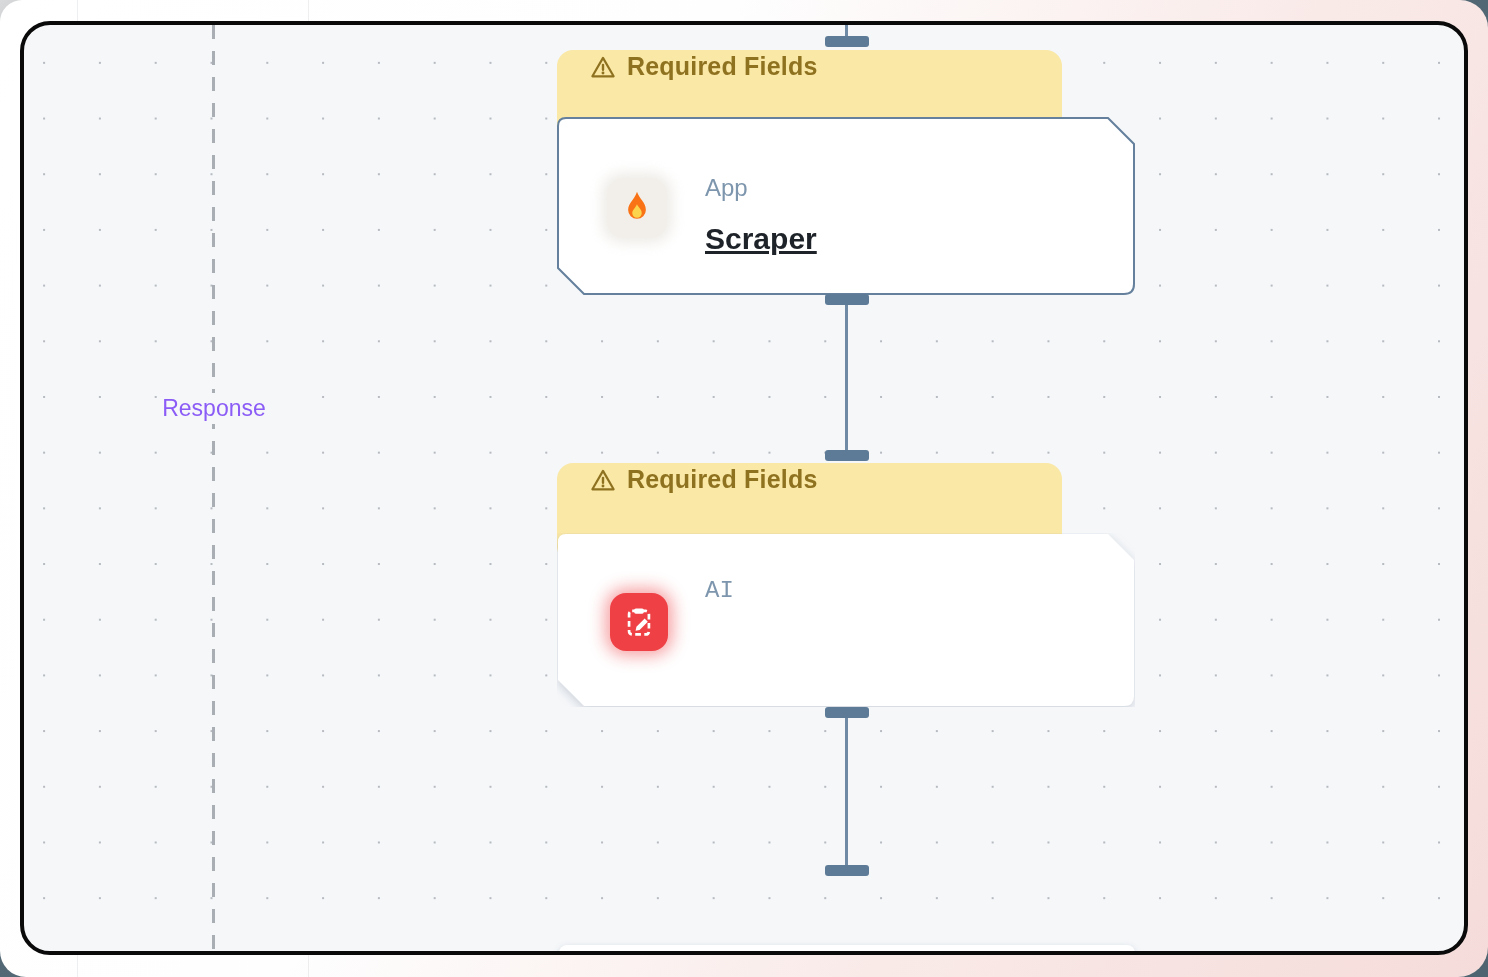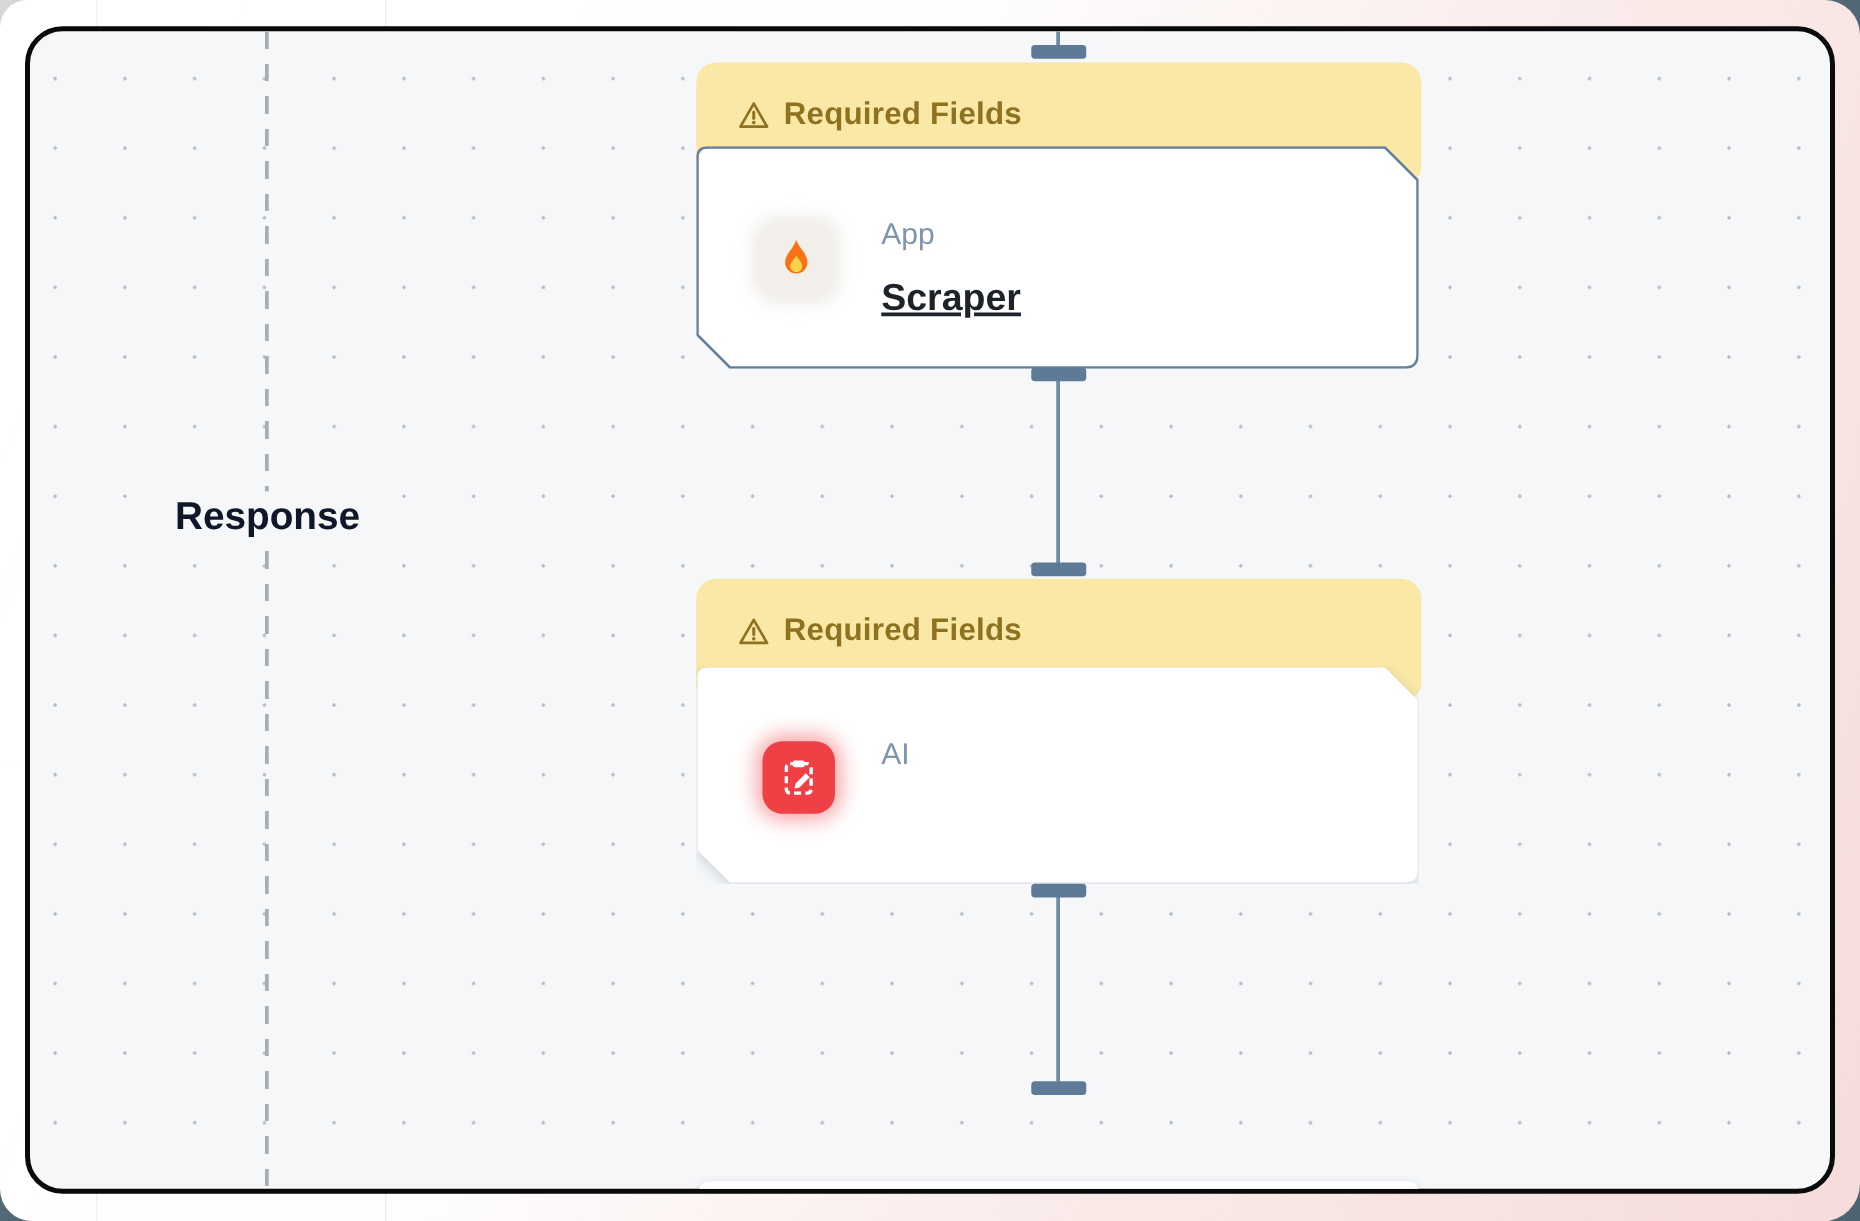--- a/index.html
+++ b/index.html
@@ -31,36 +31,35 @@
     overflow:hidden;
   }
 
   
   .lane-divider {
     position:absolute; left:188px; top:0; bottom:0; width:3px;
     background:repeating-linear-gradient(to bottom, #a9aeb5 0 14px, rgba(0,0,0,0) 14px 26px);
   }
   .lane-label {
     position:absolute; left:190px; top:368px; transform:translateX(-50%);
-    font-size:31px; color:#0f172a; background:#f5f7f9; padding:2px 4px;
+    font-size:23px; color:#8b5cf6; background:#f5f7f9; padding:2px 4px;
     white-space:nowrap;
-    font-weight:bold;
   }
 
   
   .edge-line { position:absolute; left:821px; width:3px; background:#6f8aa4; z-index:12; }
   .edge-cap  { position:absolute; left:801px; width:44px; height:11px; border-radius:3px;
                background:#5d7b97; z-index:13; }
 
   
   .node { position:absolute; width:580px; z-index:10; }
   .node-banner {
-    position:absolute; left:0; top:0; width:580px; height:96px;
+    position:absolute; left:0; top:0; width:505px; height:96px;
     border-radius:16px 16px 12px 12px;
-    display:flex; align-items:flex-start; padding:27px 0 0 33px; gap:11px;
+    display:flex; align-items:flex-start; padding:2px 0 0 33px; gap:11px;
     font-size:25px; font-weight:700; letter-spacing:.2px;
   }
   .banner-warn { background:#fae8a6; color:#8f7220; }
   .banner-ready{ background:#e7edfb; color:#3b63dd; border-radius:16px 16px 0 0; height:76px; }
   .node-banner svg { flex:0 0 auto; margin-top:2px; }
 
   .card-shape { position:absolute; left:0; }
   .card2-shape path { filter:drop-shadow(0 3px 5px rgba(100,116,139,.28)); }
 
   .app-icon {
@@ -138,20 +137,20 @@
     <svg class="card-shape card2-shape z9" style="top:70px;" width="578" height="174" viewBox="0 0 578 174">
       <path d="M 9 1 L 551 1 L 577 27 L 577 163 Q 577 173 567 173 L 27 173 L 1 147 L 1 9 Q 1 1 9 1 Z" fill="#ffffff"></path>
     </svg>
     <div class="app-icon icon-edit" style="left:53px; top:130px; width:58px; height:58px;">
       <svg width="34" height="34" viewBox="0 0 24 24">
         <rect x="5" y="4.2" width="14" height="16.6" rx="2.2" fill="none" stroke="#ffffff" stroke-width="1.9" stroke-dasharray="4 2.4"></rect>
         <rect x="8.6" y="2.4" width="6.8" height="3.8" rx="1.2" fill="#ffffff"></rect>
         <path d="M10.2 15.4 L16 9.6 L18.2 11.8 L12.4 17.6 L9.6 18.2 Z" fill="#ffffff"></path>
       </svg>
     </div>
-    <div class="node-cat" style="top:127px;">AI</div>
+    <div class="node-cat" style="top:114px;font-family:Liberation Mono, monospace;">AI</div>
   </div>
 
   <div class="node" style="left:533px; top:853px; height:120px;">
     <div class="ready-card"></div>
   </div>
 
 </div>
 
 </body></html>

